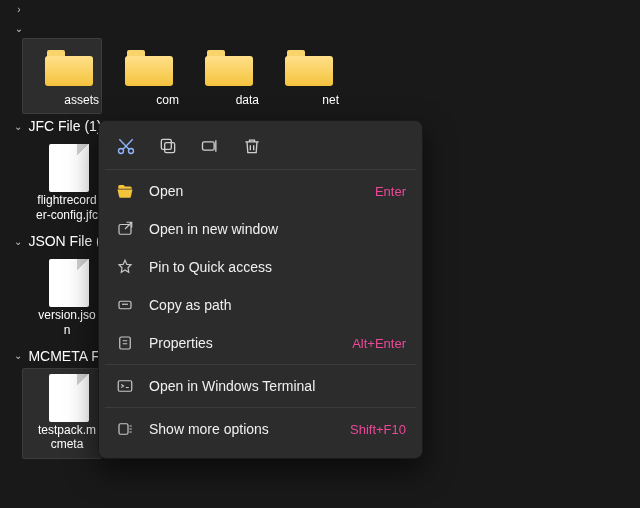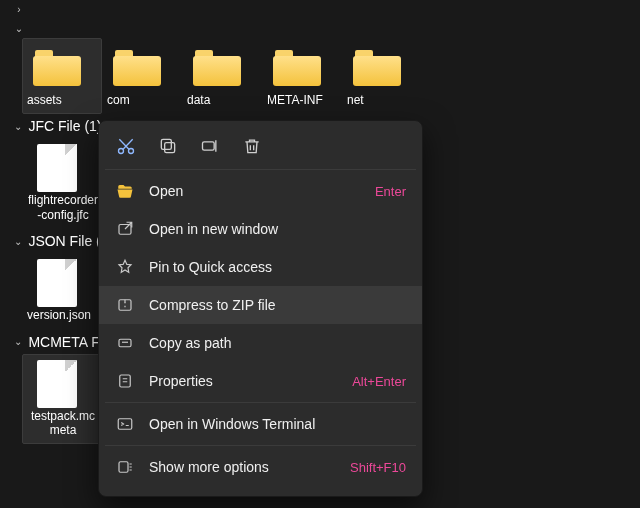--- a/index.html
+++ b/index.html
@@ -30,22 +30,22 @@
   }
   .items-col {
     display: flex;
     flex-direction: column;
     padding-left: 22px;
   }
   .item {
     width: 80px;
     display: flex;
     flex-direction: column;
-    align-items: flex-start;
-    padding: 4px 2px 6px 4px;
+    align-items: flex-end;
+    padding: 4px 2px 6px 12px;
     border: 1px solid transparent;
     border-radius: 2px;
   }
   .item.selected {
     background: #2d2d2d;
     border-color: #3c3c3c;
   }
   .item .icon-wrap { width:60px; height:50px; display:flex; align-items:center; justify-content:center; }
   .item .label {
     color: #ffffff;
@@ -137,29 +137,20 @@
       </div>
     <div class="label">data</div>
   </div>
   <div class="item">
     <div class="icon-wrap">
         <div class="folder-icon">
           <div class="tab"></div>
           <div class="body"></div>
         </div>
       </div>
-    <div class="label">META-INF</div>
-  </div>
-  <div class="item">
-    <div class="icon-wrap">
-        <div class="folder-icon">
-          <div class="tab"></div>
-          <div class="body"></div>
-        </div>
-      </div>
     <div class="label">net</div>
   </div>
 </div>
 
 <div class="group-header" style="overflow:hidden; white-space:nowrap; width:105px;">
   <span class="chev">⌄</span>
   <span>JFC File (1)</span>
 </div>
 <div class="items-col">
   <div class="item">
@@ -247,29 +238,20 @@
 
   <div class="cm-item">
     <span class="mi">
       <svg width="18" height="18" viewBox="0 0 24 24" fill="none" stroke="currentColor" stroke-width="1.6">
           <path d="M12 3l2.5 5.5L20 9l-4 4 1 6-5-3-5 3 1-6-4-4 5.5-.5L12 3z"></path>
         </svg>
     </span>
     <span>Pin to Quick access</span>
   </div>
 
-  <div class="cm-item highlight">
-    <span class="mi">
-      <svg width="18" height="18" viewBox="0 0 24 24" fill="none" stroke="currentColor" stroke-width="1.6">
-          <rect x="4" y="5" width="16" height="14" rx="2"></rect>
-          <path d="M12 5v4M11 9h2M12 13v2"></path>
-        </svg>
-    </span>
-    <span>Compress to ZIP file</span>
-  </div>
 
   <div class="cm-item">
     <span class="mi">
       <svg width="18" height="18" viewBox="0 0 24 24" fill="none" stroke="currentColor" stroke-width="1.6">
           <rect x="4" y="7" width="16" height="10" rx="2"></rect>
           <path d="M8 11h8"></path>
         </svg>
     </span>
     <span>Copy as path</span>
   </div>

